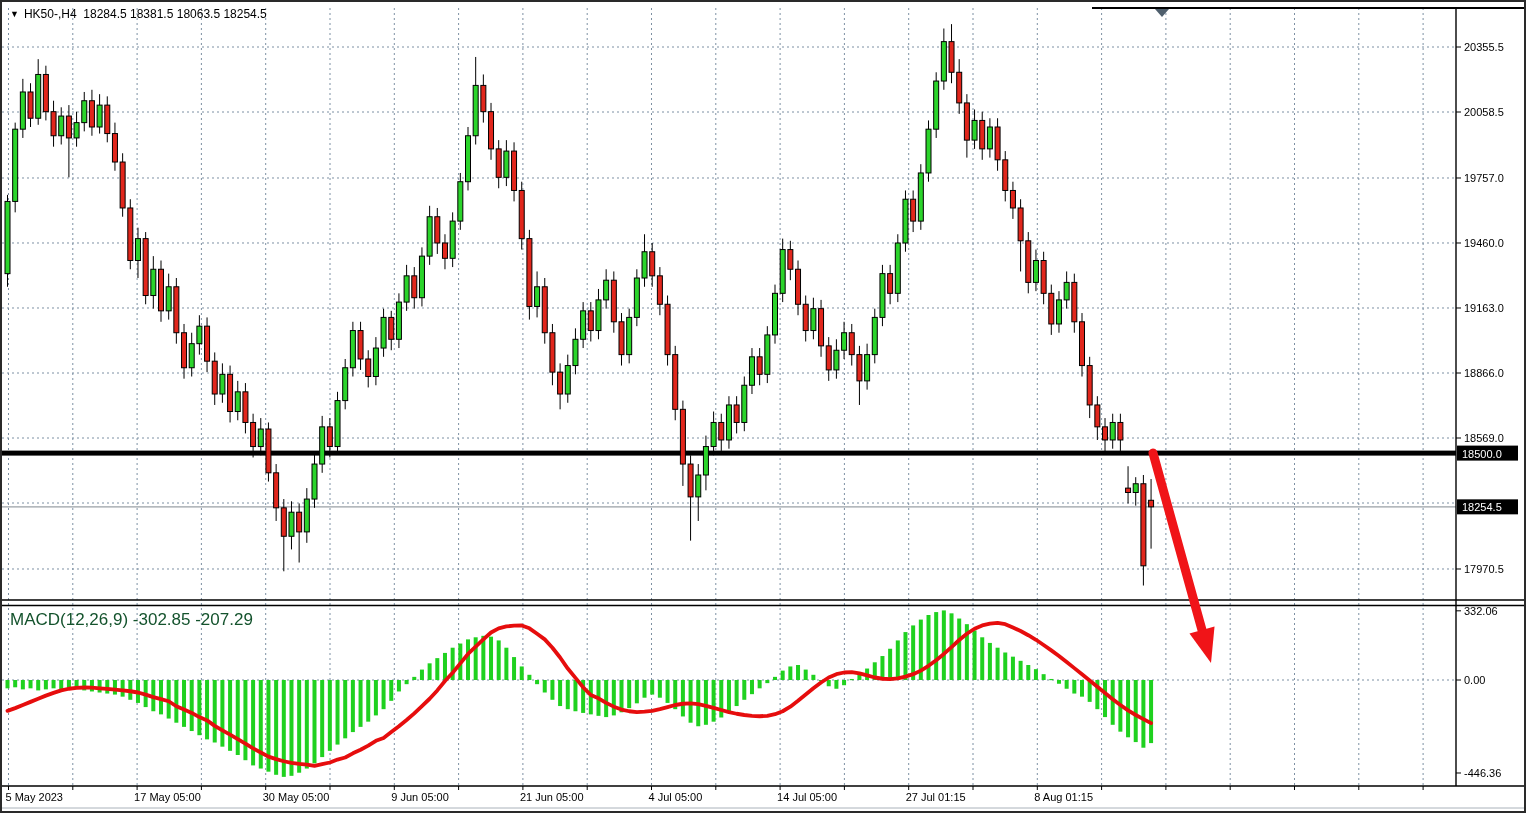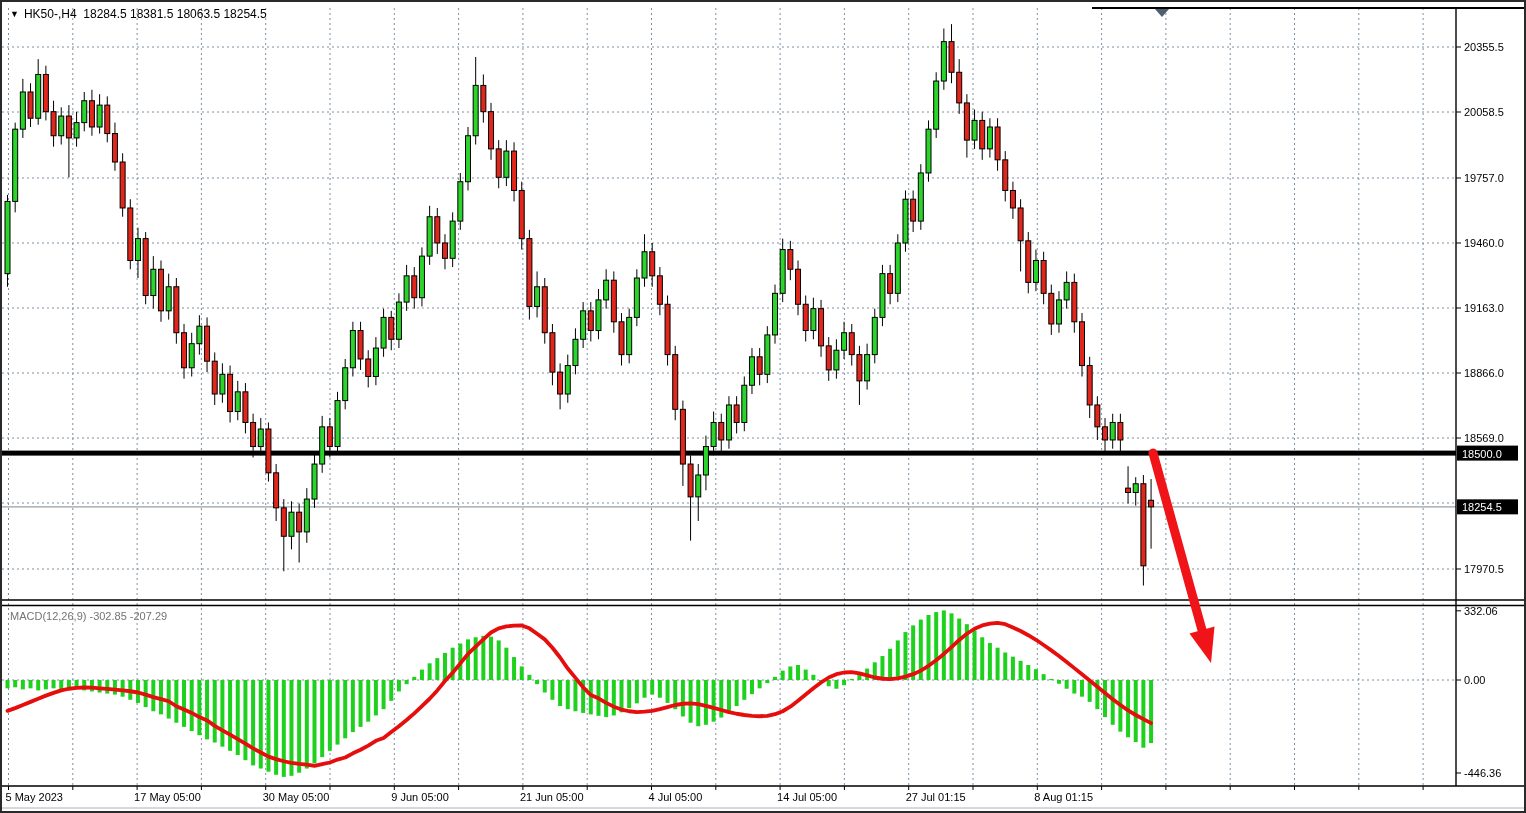--- a/index.html
+++ b/index.html
@@ -8,21 +8,21 @@
     border:2px solid #2a2a2a;box-sizing:border-box;overflow:hidden;
     font-family:"Liberation Sans", sans-serif;
   }
   svg{position:absolute;left:0;top:0;}
   .hdr{
     position:absolute;left:8px;top:5px;font-size:12px;color:#000;
     white-space:pre;z-index:5;text-align:right;
   }
   .hdr .tri{font-size:9px;vertical-align:1px;margin-right:5px;}
   .macdlbl{
-    position:absolute;left:8px;top:608px;font-size:11px;color:#737373;z-index:5;
+    position:absolute;left:8px;top:608px;font-size:17px;color:#14532d;z-index:5;
   }
   text{font-family:"Liberation Sans", sans-serif;}
 </style>
 </head>
 <body>
 
 <div class="wrap">
   <svg id="cv" width="1522" height="809">
       <g>
         <line x1="6.5" y1="6" x2="6.5" y2="784" stroke="#7d90a3" stroke-width="1" stroke-dasharray="2 3"></line>

